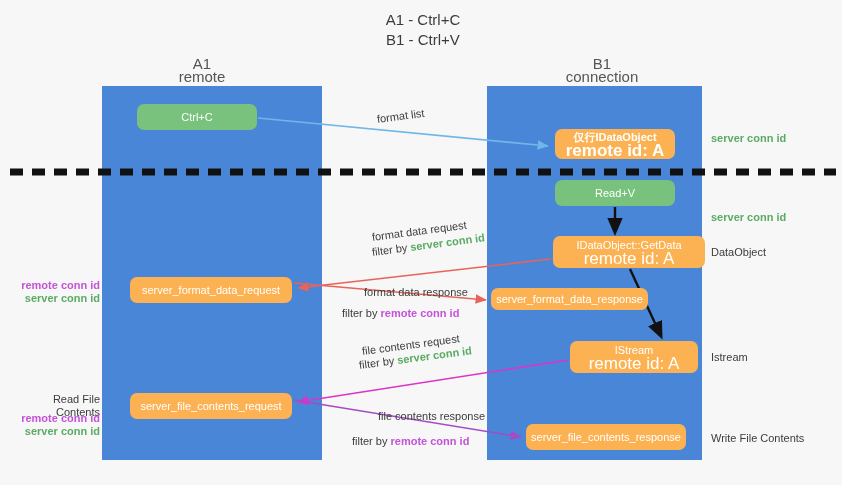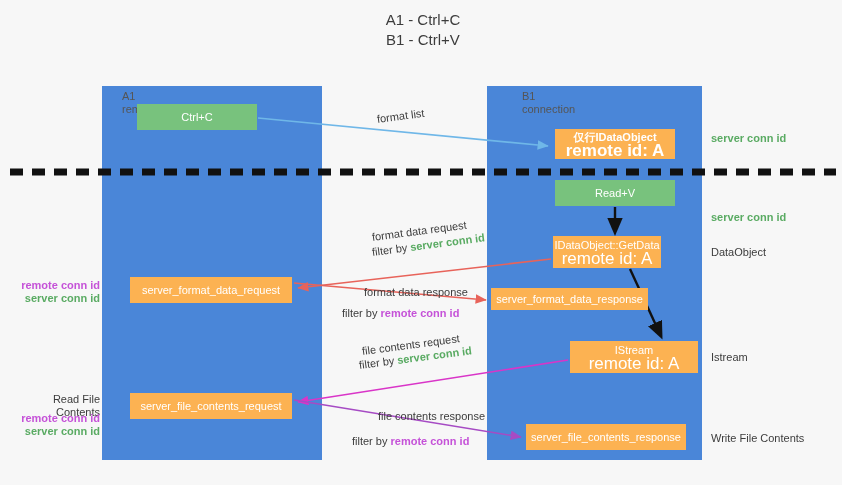--- a/index.html
+++ b/index.html
@@ -12,39 +12,40 @@
   }
   #canvas{position:absolute;left:2px;top:0;width:842px;height:485px;}
   .abs{position:absolute;}
   
   #title{
     left:0;top:10px;width:842px;text-align:center;
     font-size:15px;color:#3c3c3c;line-height:20px;
   }
   
   .lane-head{
-    font-size:11px;color:#555;line-height:13px;margin-top:33px;
+    font-size:15px;color:#555;text-align:center;line-height:13px;
   }
   #head-a1{left:120px;top:57px;width:160px;}
   #head-b1{left:520px;top:57px;width:160px;}
   
   .box{
     box-sizing:border-box;
     display:flex;flex-direction:column;
     align-items:center;justify-content:center;
     color:#ffffff;font-size:11px;line-height:13px;
     text-align:center;
+    border-radius:7px;
   }
   .box.green{background:#78c27d;}
   .box.orange{background:#fcb252;}
   .box .l2{font-size:17px;}
   #box-ctrlc{left:135px;top:104px;width:120px;height:26px;}
   #box-idataobject{left:553px;top:129px;width:120px;height:30px;font-weight:bold;}
   #box-ctrlv{left:553px;top:180px;width:120px;height:26px;}
-  #box-getdata{left:551px;top:236px;width:108px;height:32px;}
+  #box-getdata{left:551px;top:236px;width:152px;height:32px;}
   #box-fmt-req{left:128px;top:277px;width:162px;height:26px;}
   #box-fmt-resp{left:489px;top:288px;width:157px;height:22px;}
   #box-istream{left:568px;top:341px;width:128px;height:32px;}
   #box-file-req{left:128px;top:393px;width:162px;height:26px;}
   #box-file-resp{left:524px;top:424px;width:160px;height:26px;}
   
   .side{font-size:11px;line-height:13px;}
   .green-t{color:#5aab63;font-weight:bold;}
   .pink-t{color:#c552d8;font-weight:bold;}
   .dark-t{color:#3c3c3c;}

